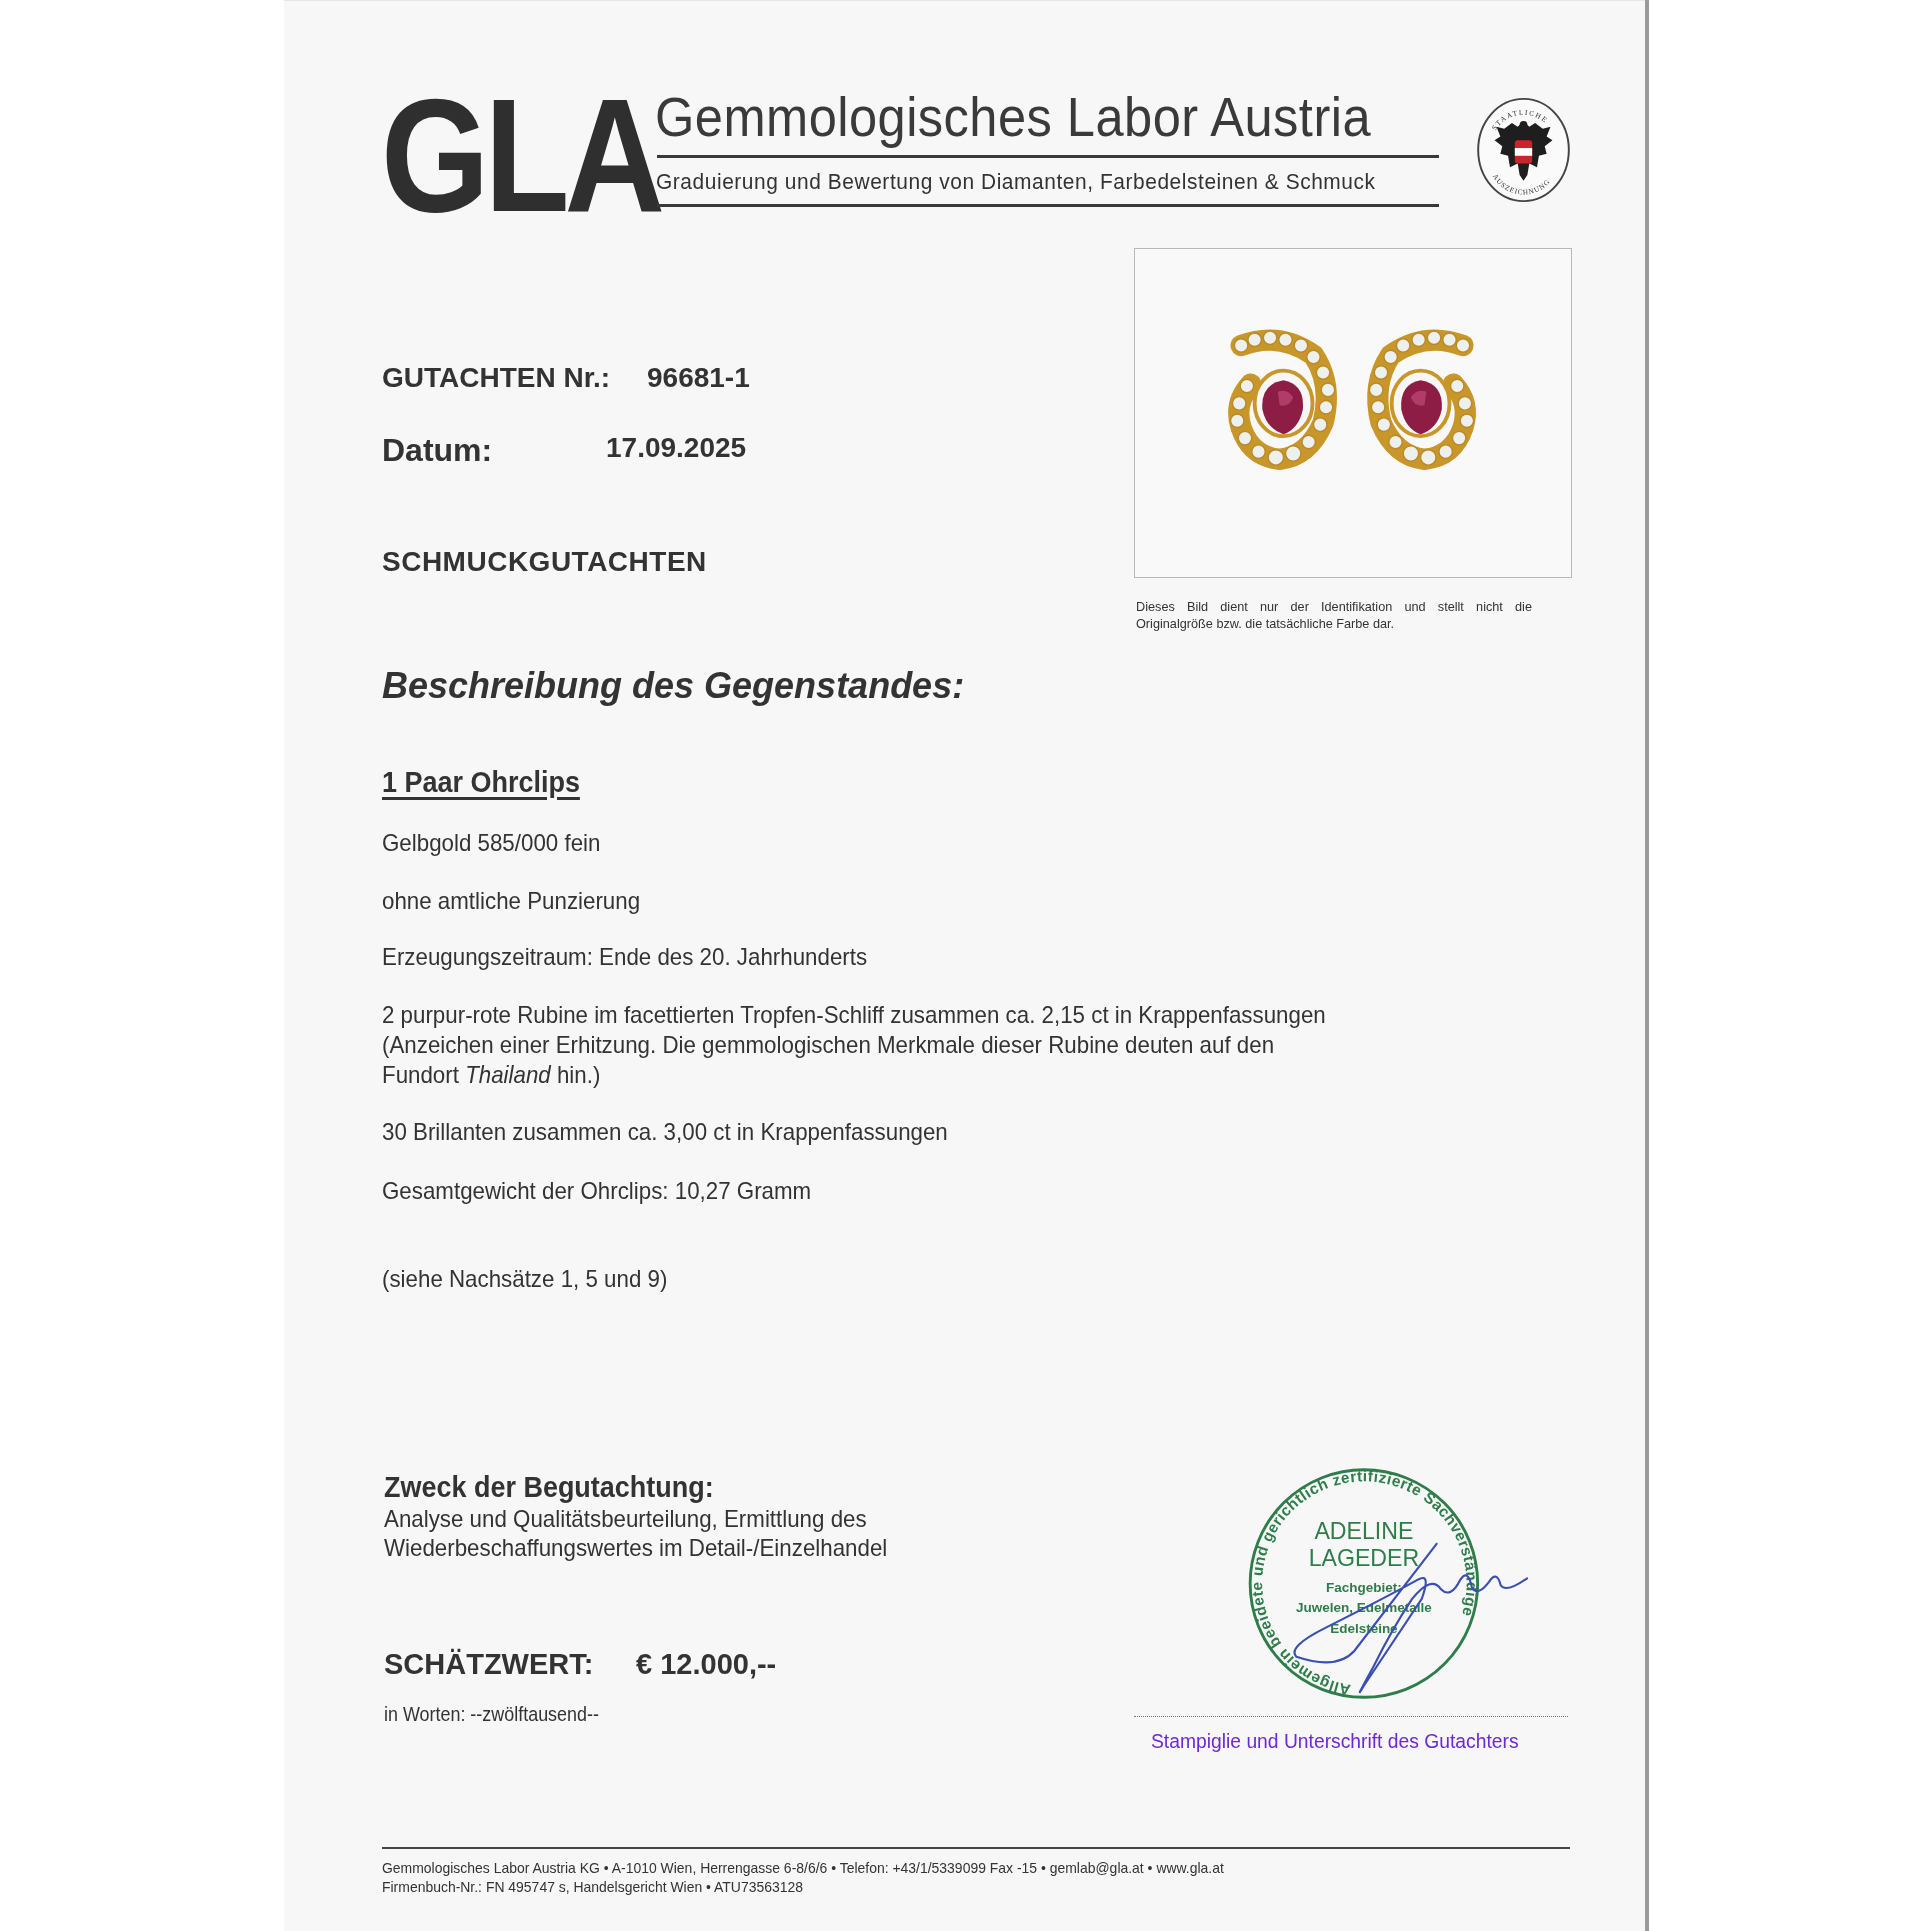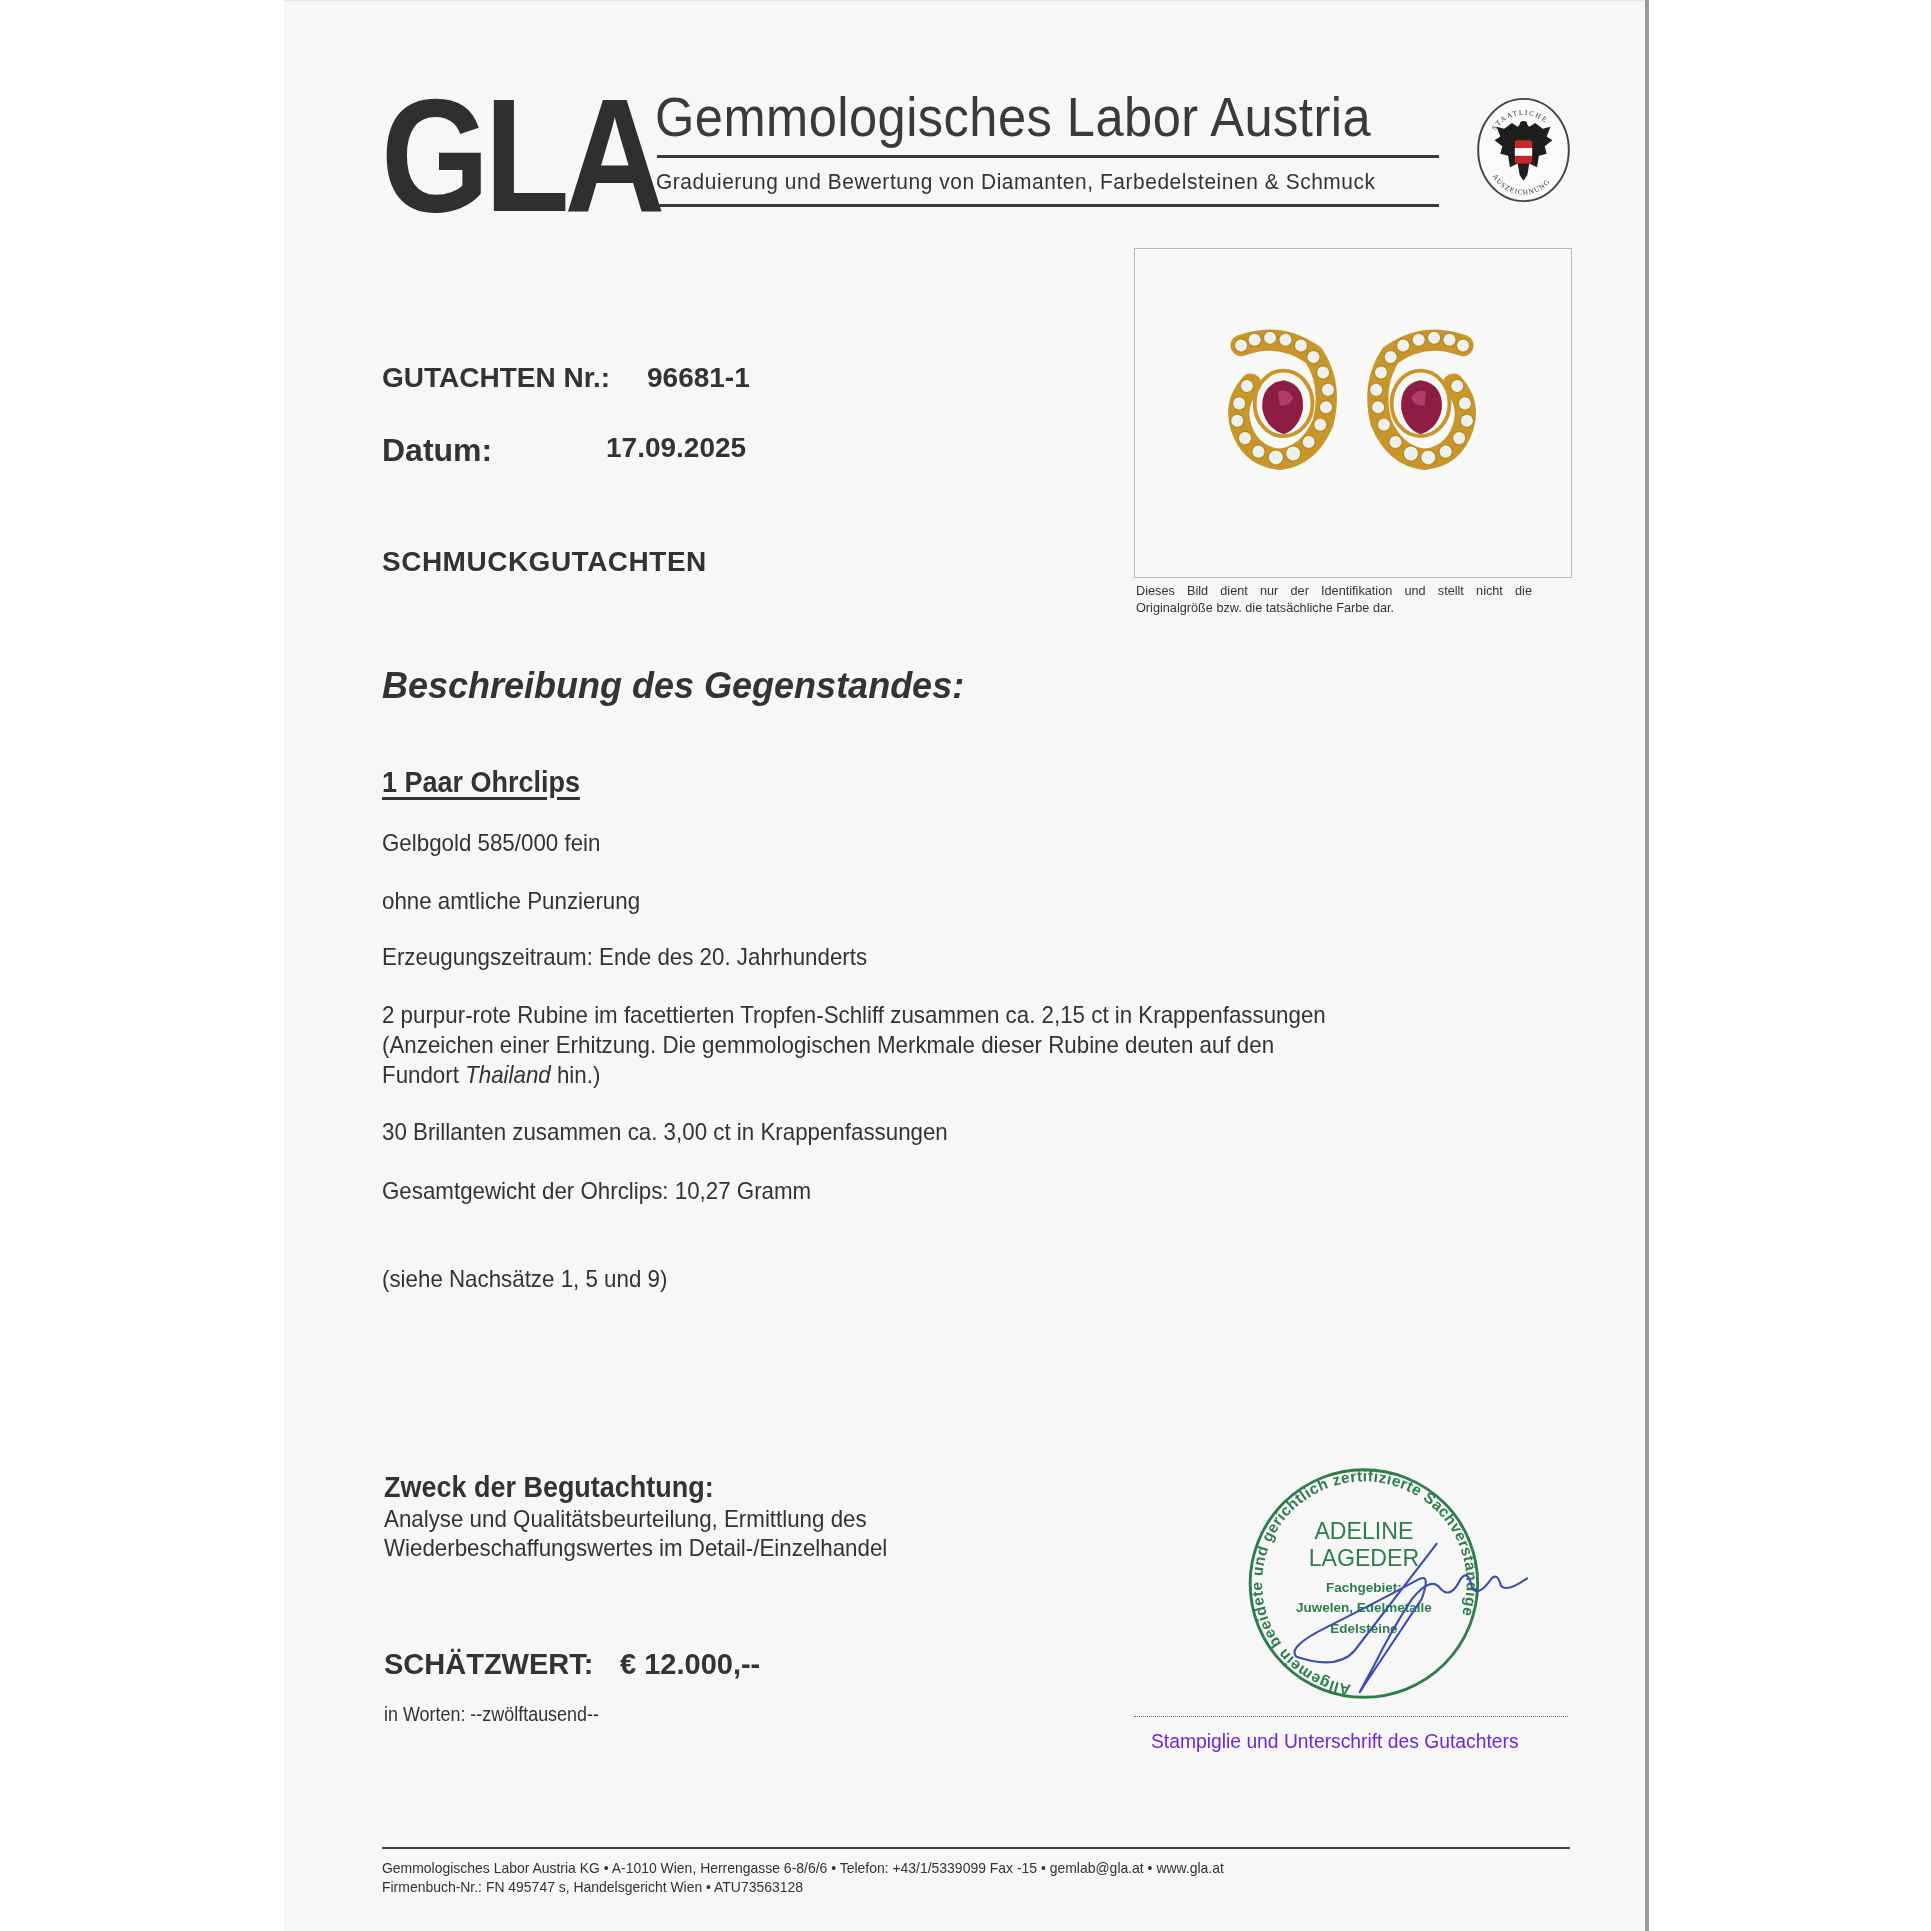--- a/index.html
+++ b/index.html
@@ -10,21 +10,21 @@
 
   
   .logo-gla { left:97px; top:73px; font-size:162px; font-weight:bold; letter-spacing:-5.8px; color:#2f2f2f; line-height:1; transform:scaleX(0.86); transform-origin:left top; font-family:"Liberation Sans", sans-serif; }
   .lab-name { left:371px; top:89px; font-size:55px; color:#3a3a3a; line-height:1; letter-spacing:0.5px; font-family:"Liberation Sans", sans-serif; transform:scaleX(0.92); transform-origin:left top; white-space:nowrap; }
   .rule { background:#3a3a3a; height:2.9px; }
   .tagline { left:372px; top:168px; font-size:22px; color:#333; letter-spacing:0.6px; white-space:nowrap; transform:scaleX(0.95); transform-origin:left top; }
   .emblem { left:1191px; top:95px; width:97px; height:108px; }
 
   
   .photo-box { left:850px; top:247px; width:438px; height:330px; border:1.4px solid #b8b8b8; background:#f9f9f9; box-sizing:border-box; }
-  .photo-caption { left:852px; top:582px; width:396px; font-size:12.7px; line-height:17.4px; color:#333; text-align:justify; }
+  .photo-caption { left:852px; top:598px; width:396px; font-size:12.7px; line-height:17.4px; color:#333; text-align:justify; }
 
   
   .h-strong { font-weight:bold; color:#3a3a3a; }
   .t { font-size:24px; color:#333; white-space:nowrap; }
   .t-cond { transform:scaleX(0.93); transform-origin:left top; }
   .underline { text-decoration:underline; text-decoration-thickness:2.9px; text-underline-offset:4.8px; }
 
   .sig-line { left:850px; top:1715px; width:434px; border-top:1.9px dotted #777; }
   .sig-caption { left:867px; top:1730px; font-size:19.3px; color:#6d28d9; white-space:nowrap; }
 
@@ -141,21 +141,21 @@
 
   <div class="abs t t-cond" style="left:98px; top:1117px;">30 Brillanten zusammen ca. 3,00 ct in Krappenfassungen</div>
   <div class="abs t t-cond" style="left:98px; top:1176px;">Gesamtgewicht der Ohrclips: 10,27 Gramm</div>
   <div class="abs t t-cond" style="left:98px; top:1264px;">(siehe Nachsätze 1, 5 und 9)</div>
 
   <div class="abs t h-strong t-cond" style="left:100px; top:1470px; font-size:29px;">Zweck der Begutachtung:</div>
   <div class="abs t t-cond" style="left:100px; top:1504px;">Analyse und Qualitätsbeurteilung, Ermittlung des</div>
   <div class="abs t t-cond" style="left:100px; top:1533px;">Wiederbeschaffungswertes im Detail-/Einzelhandel</div>
 
   <div class="abs t h-strong" style="left:100px; top:1647px; font-size:29px;">SCHÄTZWERT:</div>
-  <div class="abs t h-strong" style="left:336px; top:1647px; font-size:29px;">€ 12.000,--</div>
+  <div class="abs t h-strong" style="left:352px; top:1647px; font-size:29px;">€ 12.000,--</div>
   <div class="abs t t-cond" style="left:100px; top:1703px; font-size:19.3px;">in Worten: --zwölftausend--</div>
 
   <div class="abs stamp">
     <svg width="280" height="241" viewBox="0 0 290 250">
       <defs>
         <path id="stampRing" d="M120,230 A106,106 0 1 1 121,230"></path>
       </defs>
       <circle cx="120" cy="124" r="118" fill="none" stroke="#2e7d4a" stroke-width="3"></circle>
       <text font-size="16" font-weight="bold" fill="#2e7d4a" font-family="Liberation Sans, sans-serif" letter-spacing="0.5"><textPath href="#stampRing" startOffset="2%">Allgemein beeidete und gerichtlich zertifizierte Sachverständige</textPath></text>
       <text x="120" y="78" text-anchor="middle" font-size="24" fill="#2e7d4a" font-family="Liberation Sans, sans-serif">ADELINE</text>

